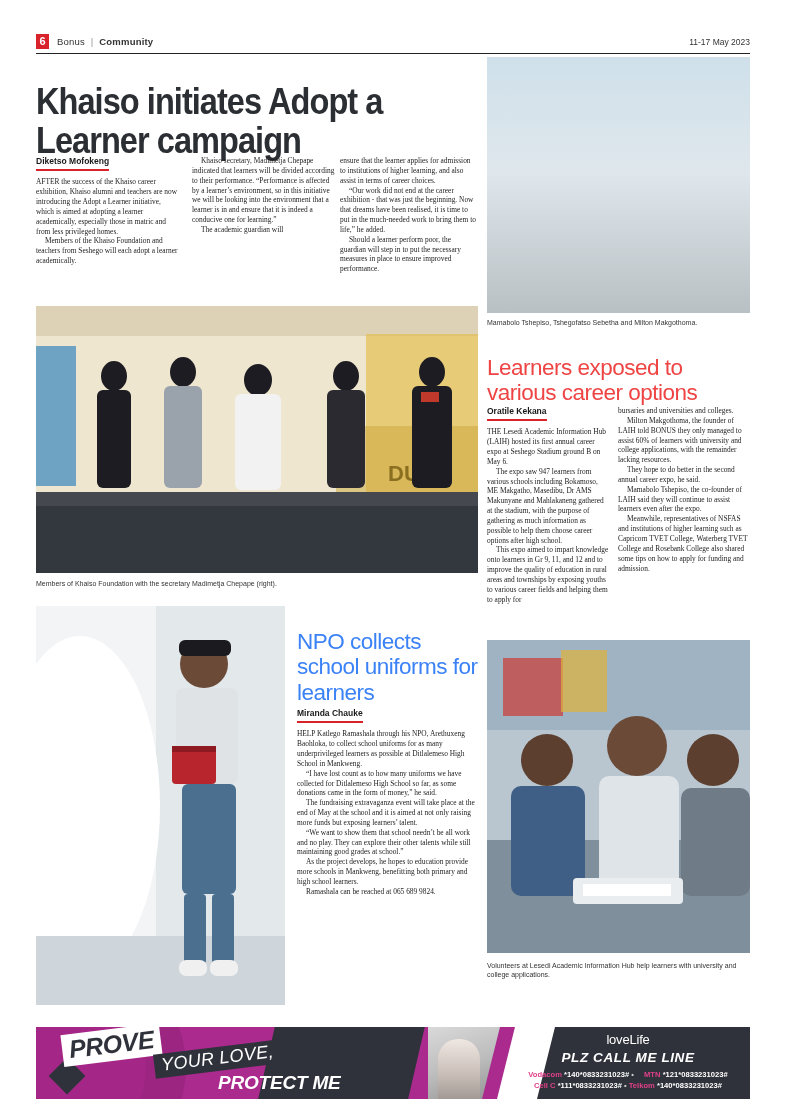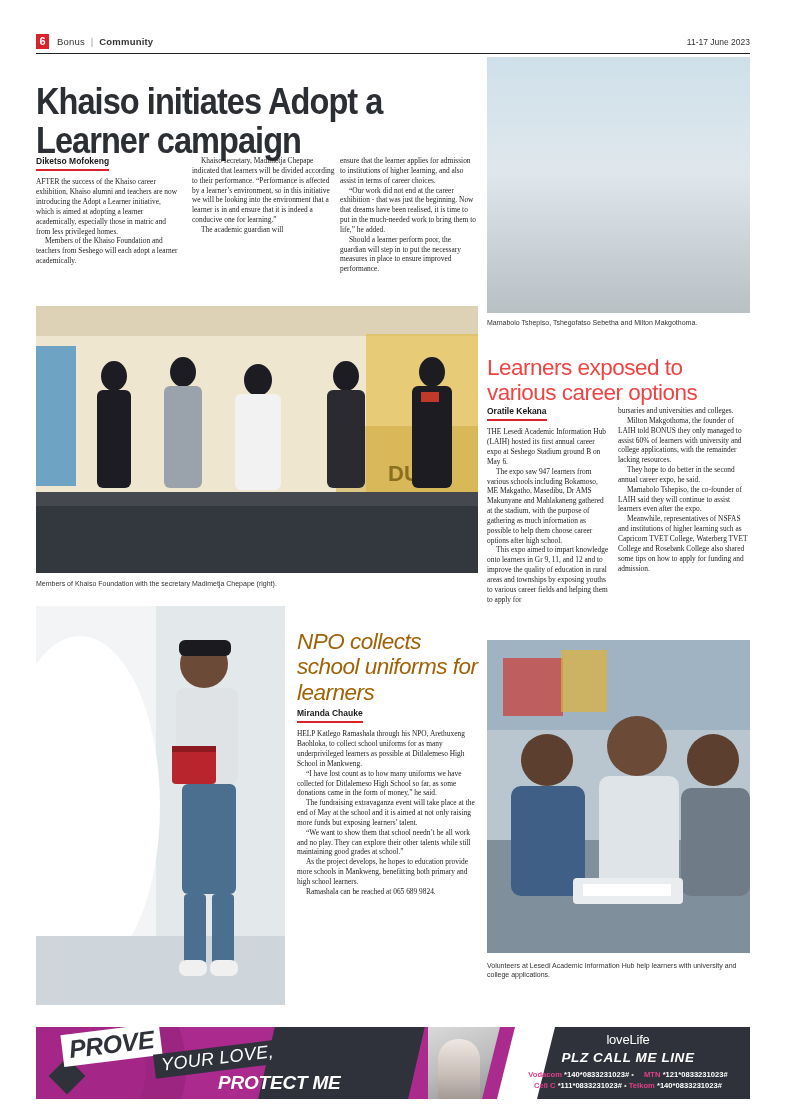--- a/index.html
+++ b/index.html
@@ -104,22 +104,21 @@
   .a2c1 { position: absolute; left: 487px; top: 406px; width: 122px; }
   .a2c2 { position: absolute; left: 618px; top: 406px; width: 132px; }
   .a2c1 .byline, .a2c2 .byline { }
 
   
   .headline-3 {
     position: absolute; left: 297px; top: 610px; width: 185px;
     font-family: "Liberation Sans", sans-serif;
     font-weight: normal;
     font-size: 22.5px; line-height: 1.14; letter-spacing: -0.5px;
-    color: #a16207;
-    font-style: italic;
+    color: #3b82f6;
   }
   .a3c1 { position: absolute; left: 297px; top: 708px; width: 181px; }
 
   
   .advert {
     position: absolute; left: 36px; top: 1027px; width: 714px; height: 72px;
     background: #2f323a; overflow: hidden;
   }
   .ad-left {
     position: absolute; left: 0; top: 0; width: 392px; height: 72px;
@@ -213,21 +212,21 @@
 
 <div class="page">
 
   <div class="masthead">
     <div class="folio-num">6</div>
     <div class="masthead-title">
       <span>Bonus</span>
       <span class="sep">|</span>
       <b>Community</b>
     </div>
-    <div class="masthead-date">11-17 June 2023</div>
+    <div class="masthead-date">11-17 May 2023</div>
   </div>
 
   <h1 class="headline-main">Khaiso initiates Adopt a Learner campaign</h1>
 
   <div class="col a1c1">
     <div class="byline">Diketso Mofokeng</div>
     <p class="first">AFTER the success of the Khaiso career exhibition, Khaiso alumni and teachers are now introducing the Adopt a Learner initiative, which is aimed at adopting a learner academically, especially those in matric and from less privileged homes.</p>
     <p>Members of the Khaiso Foundation and teachers from Seshego will each adopt a learner academically.</p>
   </div>
 

